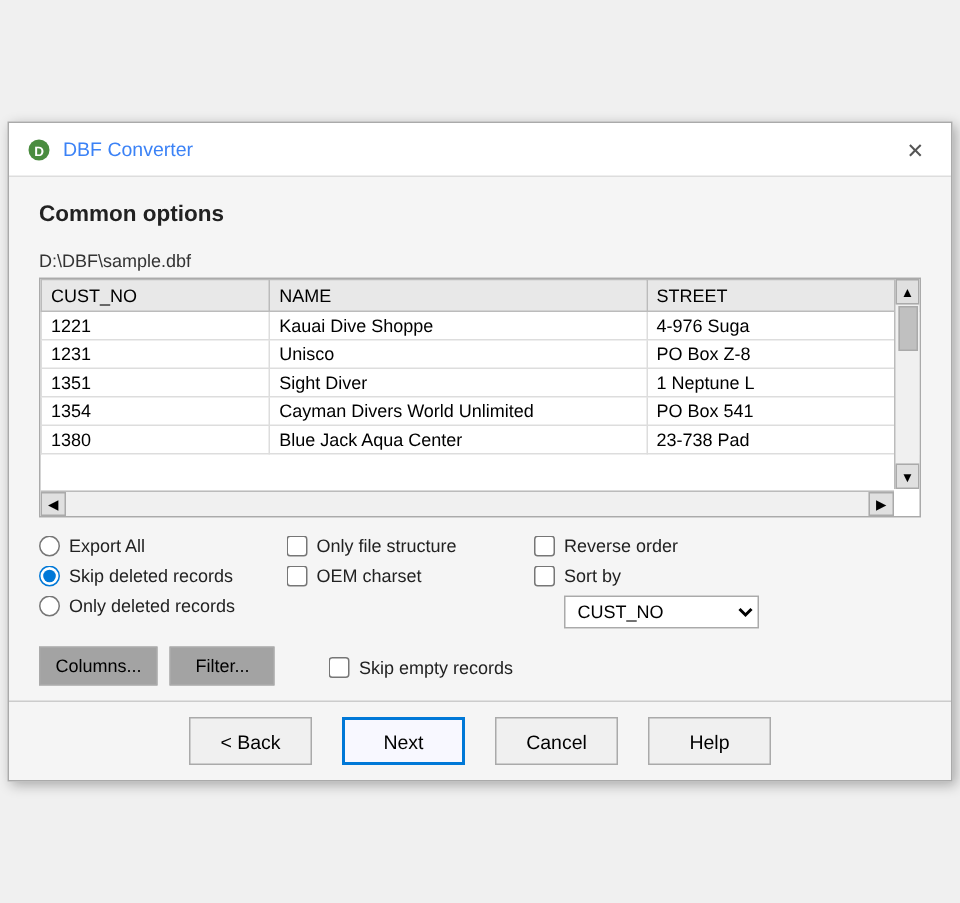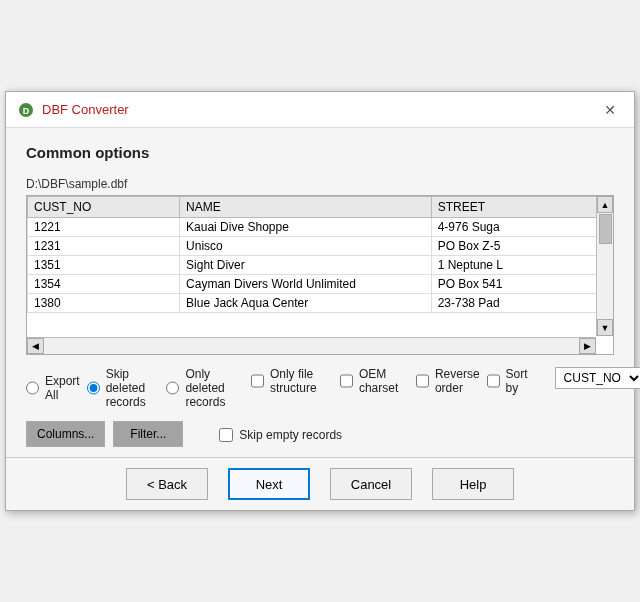--- a/index.html
+++ b/index.html
@@ -35,21 +35,21 @@
       display: flex;
       align-items: center;
       gap: 8px;
     }
     .title-bar-icon {
       width: 16px;
       height: 16px;
     }
     .title-bar-title {
       font-size: 13px;
-      color: #b91c1c;
+      color: #3b82f6;
     }
     .title-bar-close {
       font-size: 14px;
       color: #555;
       cursor: pointer;
       background: none;
       border: none;
       padding: 2px 6px;
       line-height: 1;
     }
@@ -165,21 +165,21 @@
     }
 
     .options-area {
       display: flex;
       gap: 10px;
       margin-top: 12px;
       align-items: flex-start;
     }
     .options-col {
       display: flex;
-      flex-direction: row;
+      flex-direction: column;
       gap: 6px;
     }
     .options-col-1 { min-width: 155px; }
     .options-col-2 { min-width: 155px; }
     .options-col-3 { min-width: 160px; }
 
     .radio-label, .check-label {
       display: flex;
       align-items: center;
       gap: 6px;
@@ -292,21 +292,21 @@
         </thead>
         <tbody id="table-body">
         <tr>
               <td>1221</td>
               <td>Kauai Dive Shoppe</td>
               <td>4-976 Suga</td>
             </tr>
             <tr>
               <td>1231</td>
               <td>Unisco</td>
-              <td>PO Box Z-5</td>
+              <td>PO Box Z-8</td>
             </tr>
             <tr>
               <td>1351</td>
               <td>Sight Diver</td>
               <td>1 Neptune L</td>
             </tr>
             <tr>
               <td>1354</td>
               <td>Cayman Divers World Unlimited</td>
               <td>PO Box 541</td>

